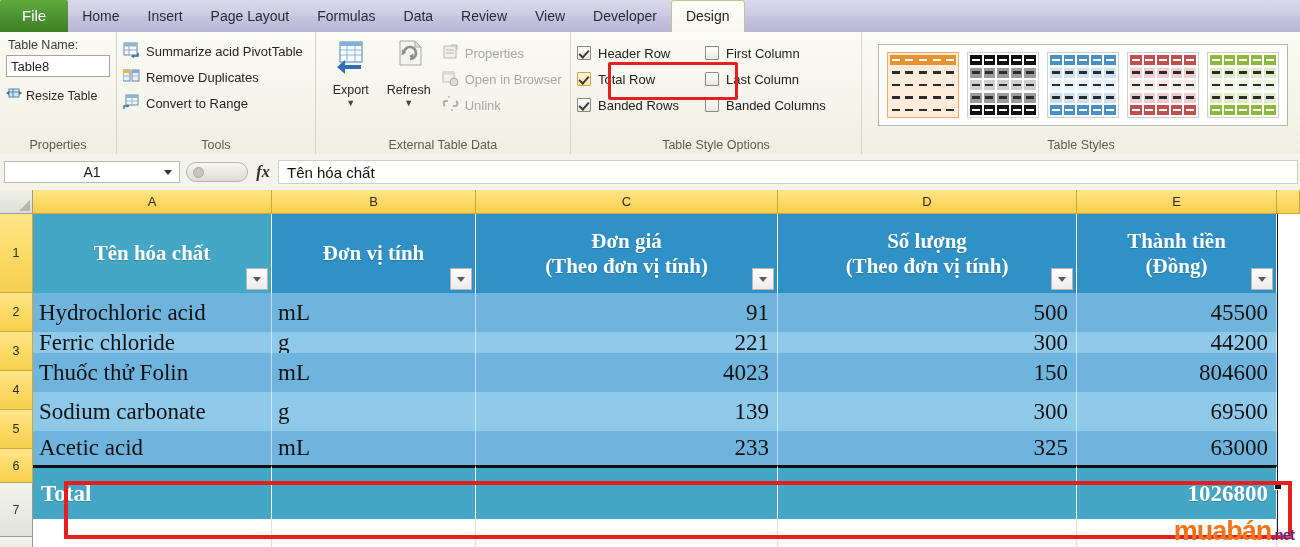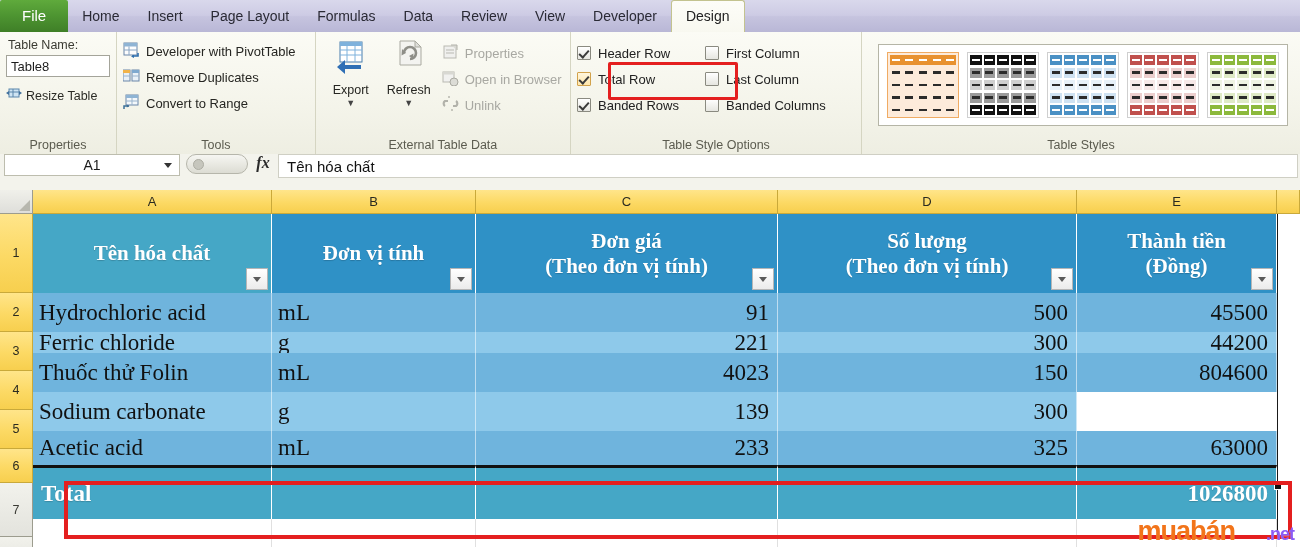--- a/index.html
+++ b/index.html
@@ -96,21 +96,21 @@
   .swatch{width:72px;height:66px;border:1px solid #cfcfcf;box-sizing:border-box;padding:2px;
           display:flex;flex-direction:column;justify-content:space-between;}
   .srow{height:10px;display:flex;gap:2px;}
   .scell{flex:1;display:flex;align-items:center;justify-content:center;}
   .dash{width:70%;height:2.5px;background:#2b2b2b;}
   .dash.lt{background:#ffffff;}
 
   
   .fbar{
     position:absolute;left:0;top:154px;width:1300px;height:36px;
-    background:#f3f3ec;display:flex;align-items:flex-start;
+    background:#f3f3ec;display:flex;align-items:center;
     border-bottom:1px solid #c8c8b8;
   }
   .namebox{
     width:176px;height:22px;margin-left:4px;background:#ffffff;border:1px solid #bdbdae;
     display:flex;align-items:center;justify-content:center;position:relative;
     font-size:14px;color:#1a1a1a;box-sizing:border-box;
   }
   .nb-caret{position:absolute;right:7px;top:8px;width:0;height:0;
     border-left:4px solid transparent;border-right:4px solid transparent;border-top:5px solid #333;}
   .pillgrp{
@@ -211,21 +211,21 @@
   }
 
   
   .watermark{
     position:absolute;right:6px;bottom:2px;z-index:40;
     font-family:"Liberation Sans",sans-serif;font-weight:bold;font-size:27px;
     letter-spacing:-1px;line-height:1;
     color:#f2741a;text-shadow:0 1px 0 rgba(255,255,255,.35);
     white-space:nowrap;
   }
-  .watermark .net{color:#8b5cf6;font-size:18px;margin-left:31px;}
+  .watermark .net{color:#701a75;font-size:15px;}
 </style>
 </head>
 <body>
 
 <div id="app">
 
   <div class="tabstrip">
     <div class="tab file"><span>File</span></div>
     <div class="tab"><span>Home</span></div>
     <div class="tab"><span>Insert</span></div>
@@ -263,21 +263,21 @@
         <span>
           <svg width="17" height="16" viewBox="0 0 17 16">
               <rect x="1" y="1" width="13" height="12" fill="#fdfdfd" stroke="#6a86a8"></rect>
               <rect x="1" y="1" width="13" height="3.5" fill="#8fb4d4"></rect>
               <line x1="6" y1="4.5" x2="6" y2="13" stroke="#8aa6c4"></line>
               <line x1="1" y1="8" x2="14" y2="8" stroke="#8aa6c4"></line>
               <path d="M9 14 L15 14 L15 11" stroke="#2f6fae" fill="none" stroke-width="1.6"></path>
               <path d="M8 14.5 L11 12.8 L11 16 Z" fill="#2f6fae"></path>
             </svg>
         </span>
-        <span>Developer with PivotTable</span>
+        <span>Summarize acid PivotTable</span>
       </div>
       <div class="titem">
         <span>
           <svg width="17" height="16" viewBox="0 0 17 16">
               <rect x="0" y="2" width="7" height="11" fill="#e9f1f8" stroke="#6a86a8"></rect>
               <rect x="0" y="2" width="7" height="3" fill="#f0b34a"></rect>
               <rect x="9" y="2" width="7" height="11" fill="#e9f1f8" stroke="#6a86a8"></rect>
               <rect x="9" y="2" width="7" height="3" fill="#7fa9cf"></rect>
               <line x1="9" y1="8" x2="16" y2="8" stroke="#9ab4cd"></line>
               <line x1="0" y1="8" x2="7" y2="8" stroke="#9ab4cd"></line>
@@ -932,20 +932,21 @@
         <div class="cell dcell num band-a" style="width:299px">150</div>
         <div class="cell dcell num band-a" style="width:200px">804600</div>
         <div class="cell" style="flex:1;background:#ffffff"></div>
       </div>
 
       <div class="trow" style="height:39px">
         <div class="cell dcell band-b" style="width:239px">Sodium carbonate</div>
         <div class="cell dcell band-b" style="width:204px">g</div>
         <div class="cell dcell num band-b" style="width:302px">139</div>
         <div class="cell dcell num band-b" style="width:299px">300</div>
+        <div class="cell dcell num band-b" style="width:200px">69500</div>
         <div class="cell" style="flex:1;background:#ffffff"></div>
       </div>
 
       <div class="trow" style="height:34px">
         <div class="cell dcell band-a" style="width:239px">Acetic acid</div>
         <div class="cell dcell band-a" style="width:204px">mL</div>
         <div class="cell dcell num band-a" style="width:302px">233</div>
         <div class="cell dcell num band-a" style="width:299px">325</div>
         <div class="cell dcell num band-a" style="width:200px">63000</div>
         <div class="cell" style="flex:1;background:#ffffff"></div>

